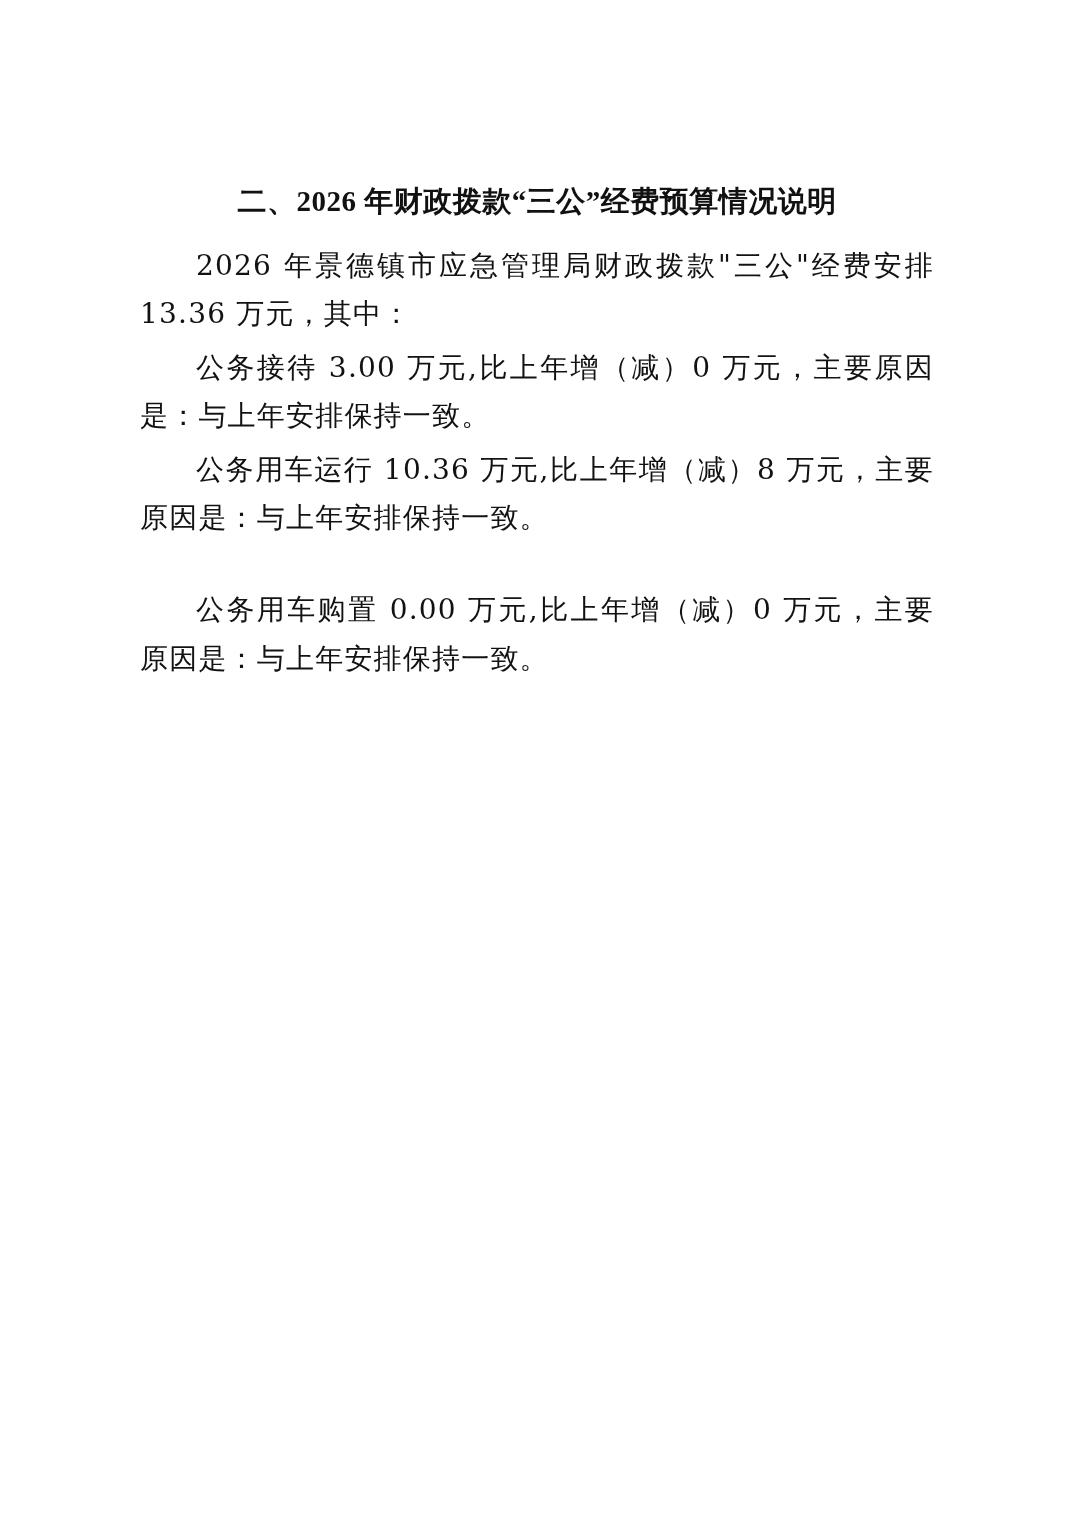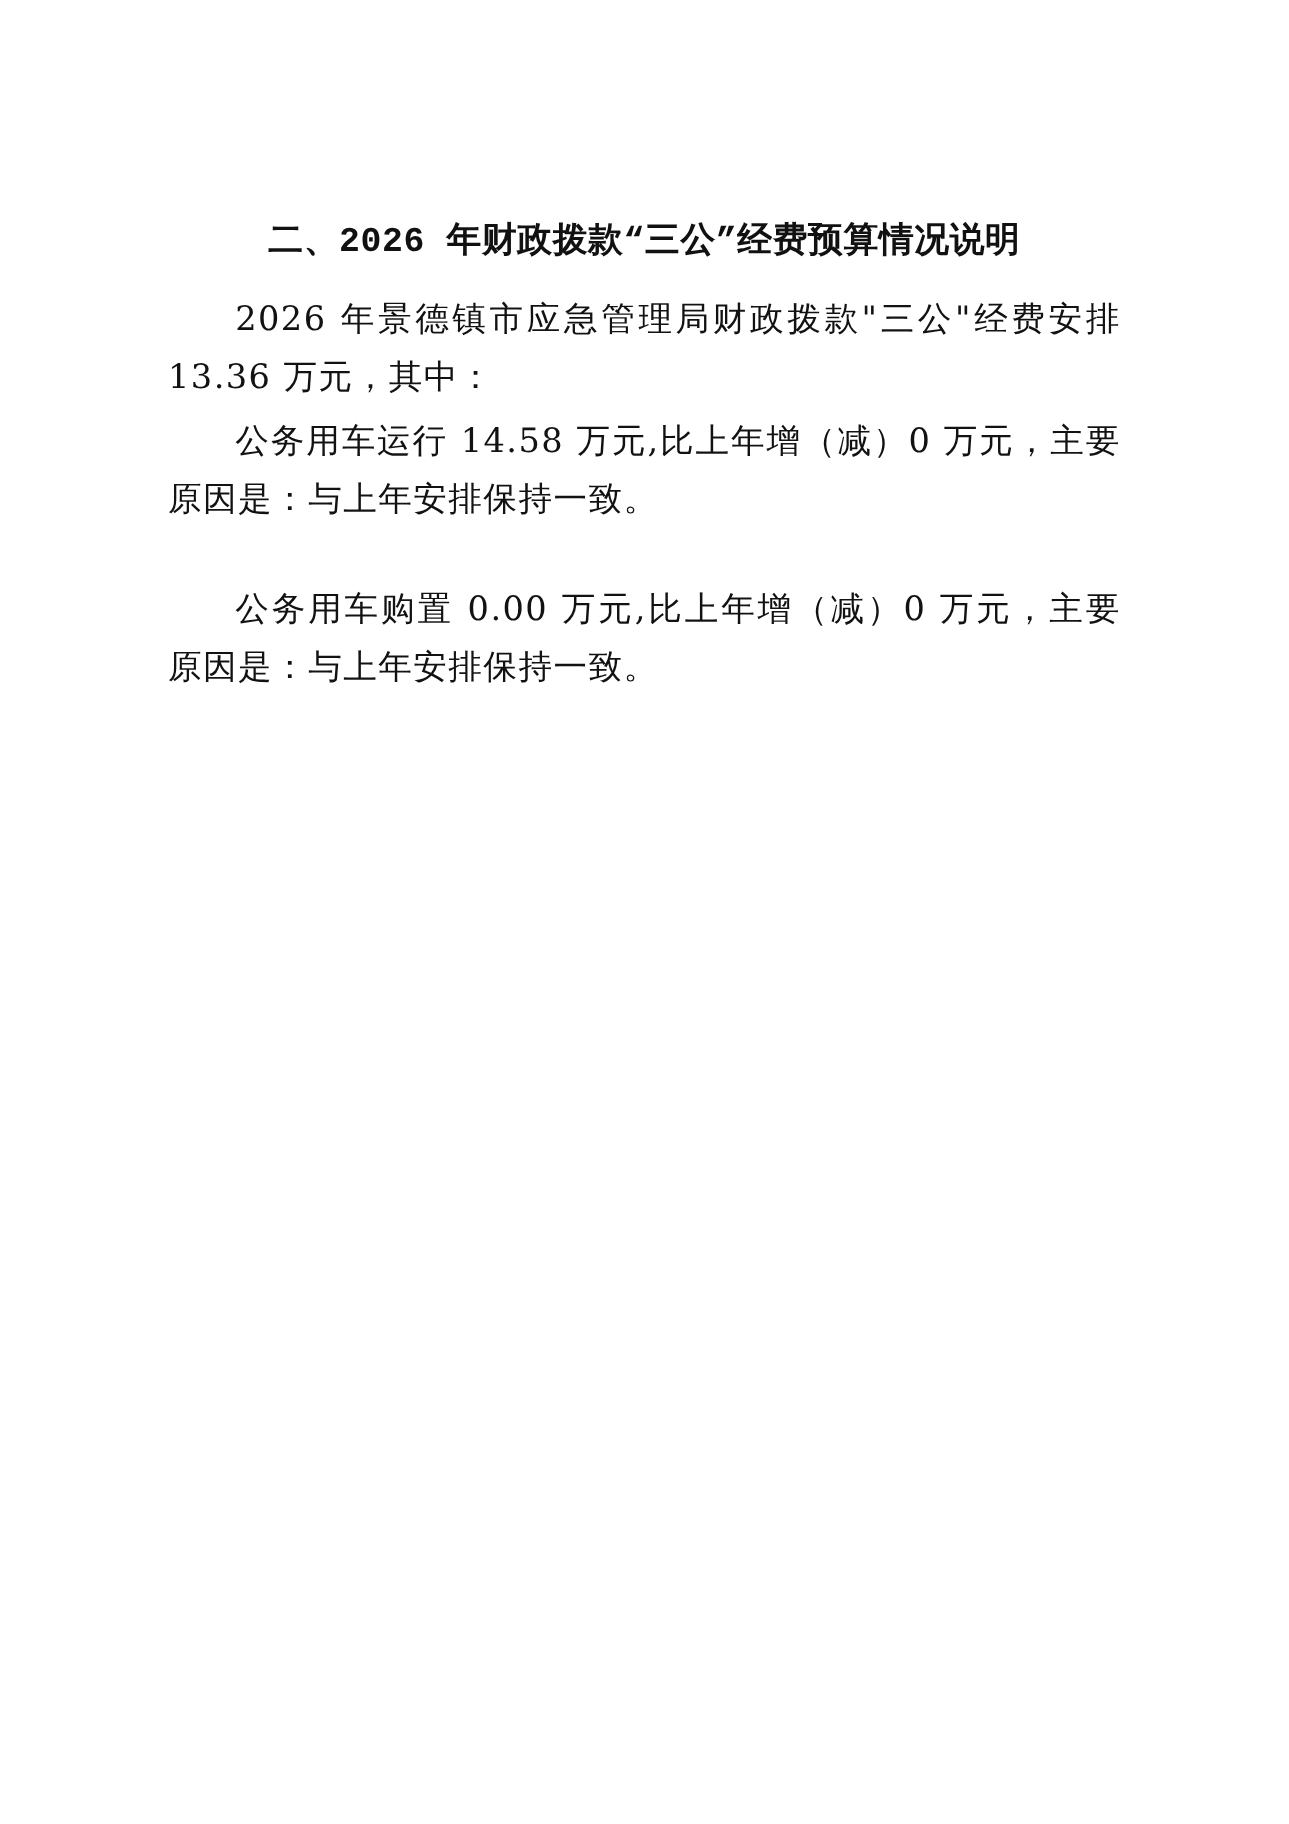--- a/index.html
+++ b/index.html
@@ -16,21 +16,21 @@
     overflow: hidden;
   }
   .page {
     position: relative;
     width: 1074px;
     height: 1520px;
     box-sizing: border-box;
     padding: 180px 140px 0 140px;
   }
   .doc-heading {
-    font-family: Liberation Mono, monospace;
+    font-family: Liberation Serif, serif;
     font-weight: bold;
     font-size: 29px;
     line-height: 1.5;
     text-align: center;
     letter-spacing: 0.5px;
     margin: 0 0 18px 0;
     color: #111111;
   }
   .para {
     font-family: "DejaVu Serif", "Liberation Serif", serif;
@@ -51,18 +51,19 @@
 </head>
 <body>
 
 <div class="page">
 
   <h1 class="doc-heading">二、2026 年财政拨款“三公”经费预算情况说明</h1>
 
   <p class="para">2026 年景德镇市应急管理局财政拨款"三公"经费安排 13.36 万元，其中：</p>
 
 
+  <p class="para">公务接待 3.00 万元,比上年增（减）0 万元，主要原因是：与上年安排保持一致。</p>
 
-  <p class="para">公务用车运行 14.58 万元,比上年增（减）0 万元，主要原因是：与上年安排保持一致。</p>
+  <p class="para">公务用车运行 10.36 万元,比上年增（减）8 万元，主要原因是：与上年安排保持一致。</p>
 
   <p class="para">公务用车购置 0.00 万元,比上年增（减）0 万元，主要原因是：与上年安排保持一致。</p>
 
 </div>
 
 </body></html>

